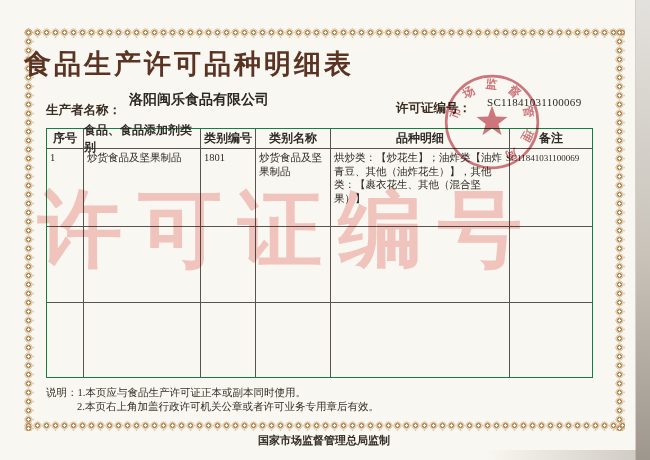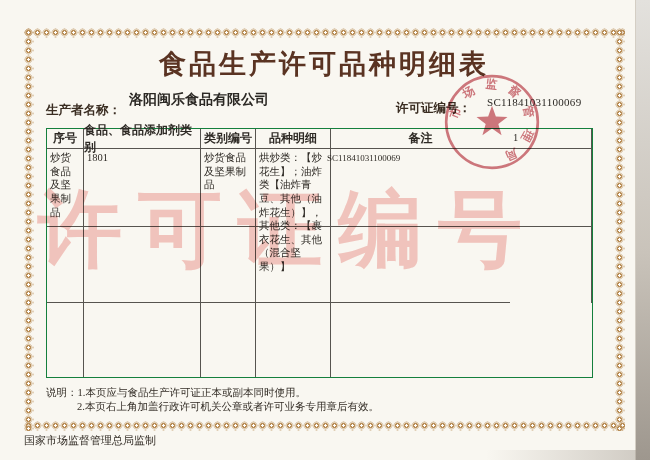--- a/index.html
+++ b/index.html
@@ -18,21 +18,21 @@
          rgba(255,255,255,.95) 0 1.1px,
          #b98e58 1.2px 2.6px,
          rgba(185,142,88,.38) 2.7px 4px,
          rgba(185,142,88,0) 4.2px);
        background-size:9px 9px;}
   .chain-top{left:24px;top:28px;width:601px;height:10px;}
   .chain-bottom{left:24px;top:421px;width:601px;height:10px;}
   .chain-left{left:24px;top:28px;width:10px;height:403px;}
   .chain-right{left:615px;top:28px;width:10px;height:403px;}
 
-  .doc-title{position:absolute;left:24px;top:46px;width:600px;text-align:center;
+  .doc-title{position:absolute;left:24px;top:46px;width:600px;
        font-size:27px;font-weight:bold;letter-spacing:3px;color:#5a3322;}
 
   .info-label{position:absolute;font-size:12.5px;font-weight:bold;color:#3a2d22;}
   .producer-label{left:46px;top:102px;}
   .producer-value{position:absolute;left:129px;top:91px;font-size:14px;color:#2b2824;font-weight:bold;}
   .license-label{left:396px;top:100px;}
   .license-value{position:absolute;left:487px;top:96px;font-size:11px;color:#2b2824;
        font-family:"Liberation Serif","DejaVu Serif",serif;letter-spacing:.3px;}
 
   .tbl{position:absolute;left:46px;top:128px;width:545px;height:248px;
@@ -46,22 +46,22 @@
   .hcell{display:flex;align-items:center;justify-content:center;
        font-size:12px;font-weight:bold;color:#2e2a25;}
   .dcell{padding:2px 3px;font-size:10.5px;line-height:1.3;color:#2e2a25;
        text-align:left;vertical-align:top;}
   .remark-text{display:inline-block;margin-left:-7px;font-size:9px;white-space:nowrap;
        letter-spacing:0;color:#2e2a25;}
 
   .notes{position:absolute;left:46px;top:386px;font-size:10.5px;color:#332d26;
        line-height:14px;z-index:2;}
   .notes .l2{padding-left:31px;text-align:right;}
-  .footer-line{position:absolute;left:24px;top:433px;width:600px;
-       font-size:11px;font-weight:normal;color:#332d26;}
+  .footer-line{position:absolute;left:24px;top:433px;width:600px;text-align:center;
+       font-size:11px;font-weight:bold;color:#332d26;}
 
   .watermark{position:absolute;left:38px;top:181px;height:96px;z-index:6;
        font-family:"Liberation Sans","DejaVu Sans",sans-serif;font-weight:bold;
        font-size:84px;line-height:96px;letter-spacing:16px;white-space:nowrap;
        color:#f0a49f;opacity:.58;mix-blend-mode:multiply;pointer-events:none;}
 
   .seal{position:absolute;left:436px;top:66px;width:112px;height:112px;z-index:7;
        opacity:.78;mix-blend-mode:multiply;}
 </style>
 </head>
@@ -82,20 +82,21 @@
   <div class="info-label producer-label">生产者名称：</div>
   <div class="producer-value">洛阳闽乐食品有限公司</div>
   <div class="info-label license-label">许可证编号：</div>
   <div class="license-value">SC11841031100069</div>
 
   <div class="tbl">
 
     <div class="cell hcell">序号</div>
     <div class="cell hcell">食品、食品添加剂类别</div>
     <div class="cell hcell">类别编号</div>
+    <div class="cell hcell">类别名称</div>
     <div class="cell hcell">品种明细</div>
     <div class="cell hcell lastcol">备注</div>
 
     <div class="cell dcell">1</div>
     <div class="cell dcell">炒货食品及坚果制品</div>
     <div class="cell dcell">1801</div>
     <div class="cell dcell">炒货食品及坚果制品</div>
     <div class="cell dcell">烘炒类：【炒花生】；油炸类【油炸青豆、其他（油炸花生）】，其他类：【裹衣花生、其他（混合坚果）】</div>
     <div class="cell dcell lastcol"><span class="remark-text">SC11841031100069</span></div>
 

